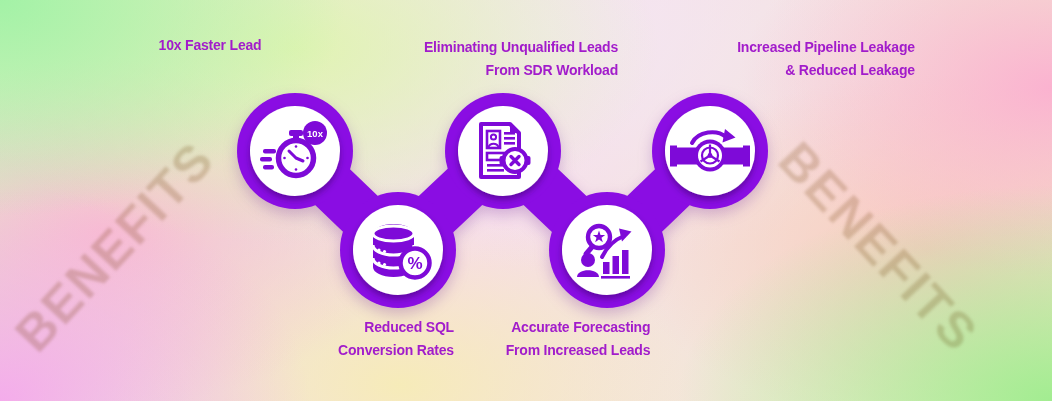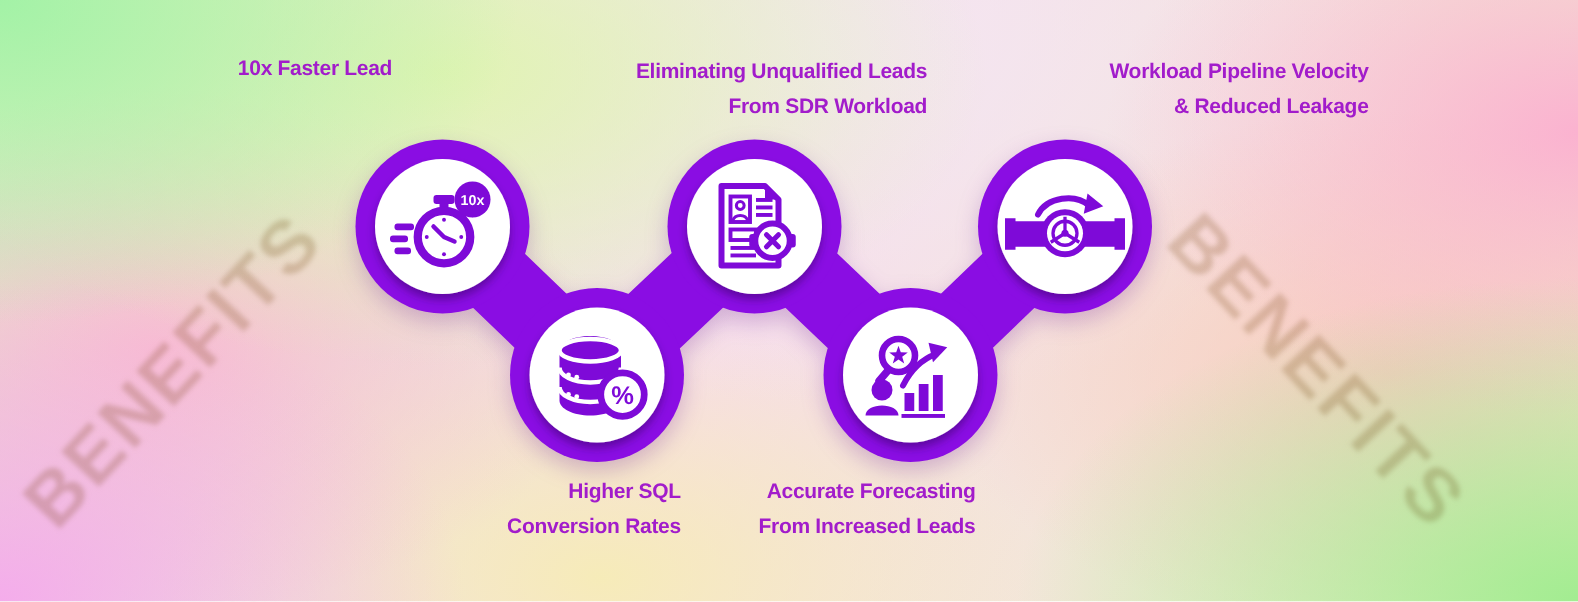--- a/index.html
+++ b/index.html
@@ -160,26 +160,26 @@
   <div class="benefit-label" style="left:210px; top:34px;">
     <div>10x Faster Lead</div>
   </div>
 
   <div class="benefit-label" style="left:501px; top:36px;margin-left:20px;">
     <div>Eliminating Unqualified Leads</div>
     <div>From SDR Workload</div>
   </div>
 
   <div class="benefit-label" style="left:826px; top:36px;">
-    <div>Workload Pipeline Velocity</div>
+    <div>Increased Pipeline Leakage</div>
     <div>&amp; Reduced Leakage</div>
   </div>
 
   <div class="benefit-label" style="left:396px; top:316px;">
-    <div>Higher SQL</div>
+    <div>Reduced SQL</div>
     <div>Conversion Rates</div>
   </div>
 
   <div class="benefit-label" style="left:578px; top:316px;">
     <div>Accurate Forecasting</div>
     <div>From Increased Leads</div>
   </div>
 
 </div>
 

